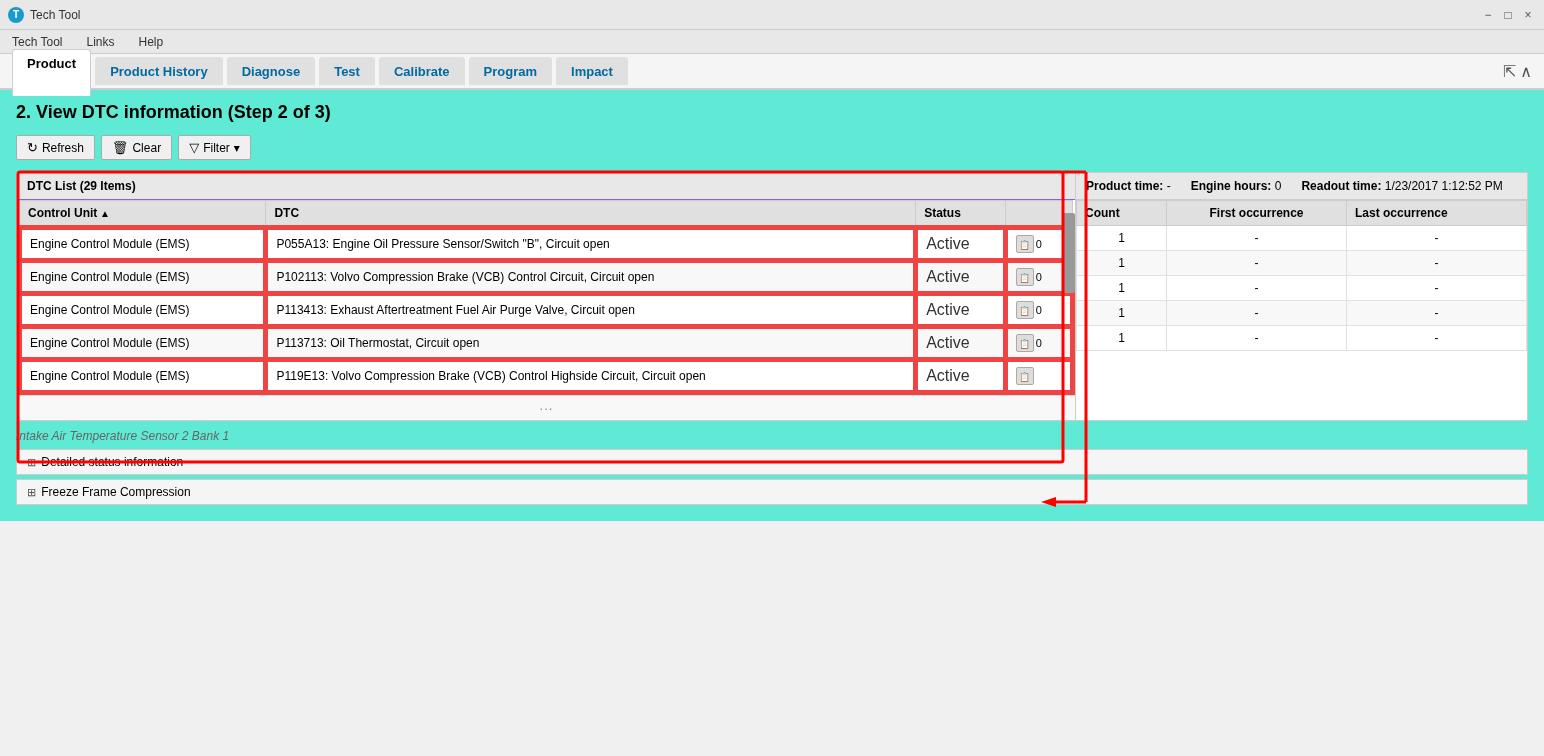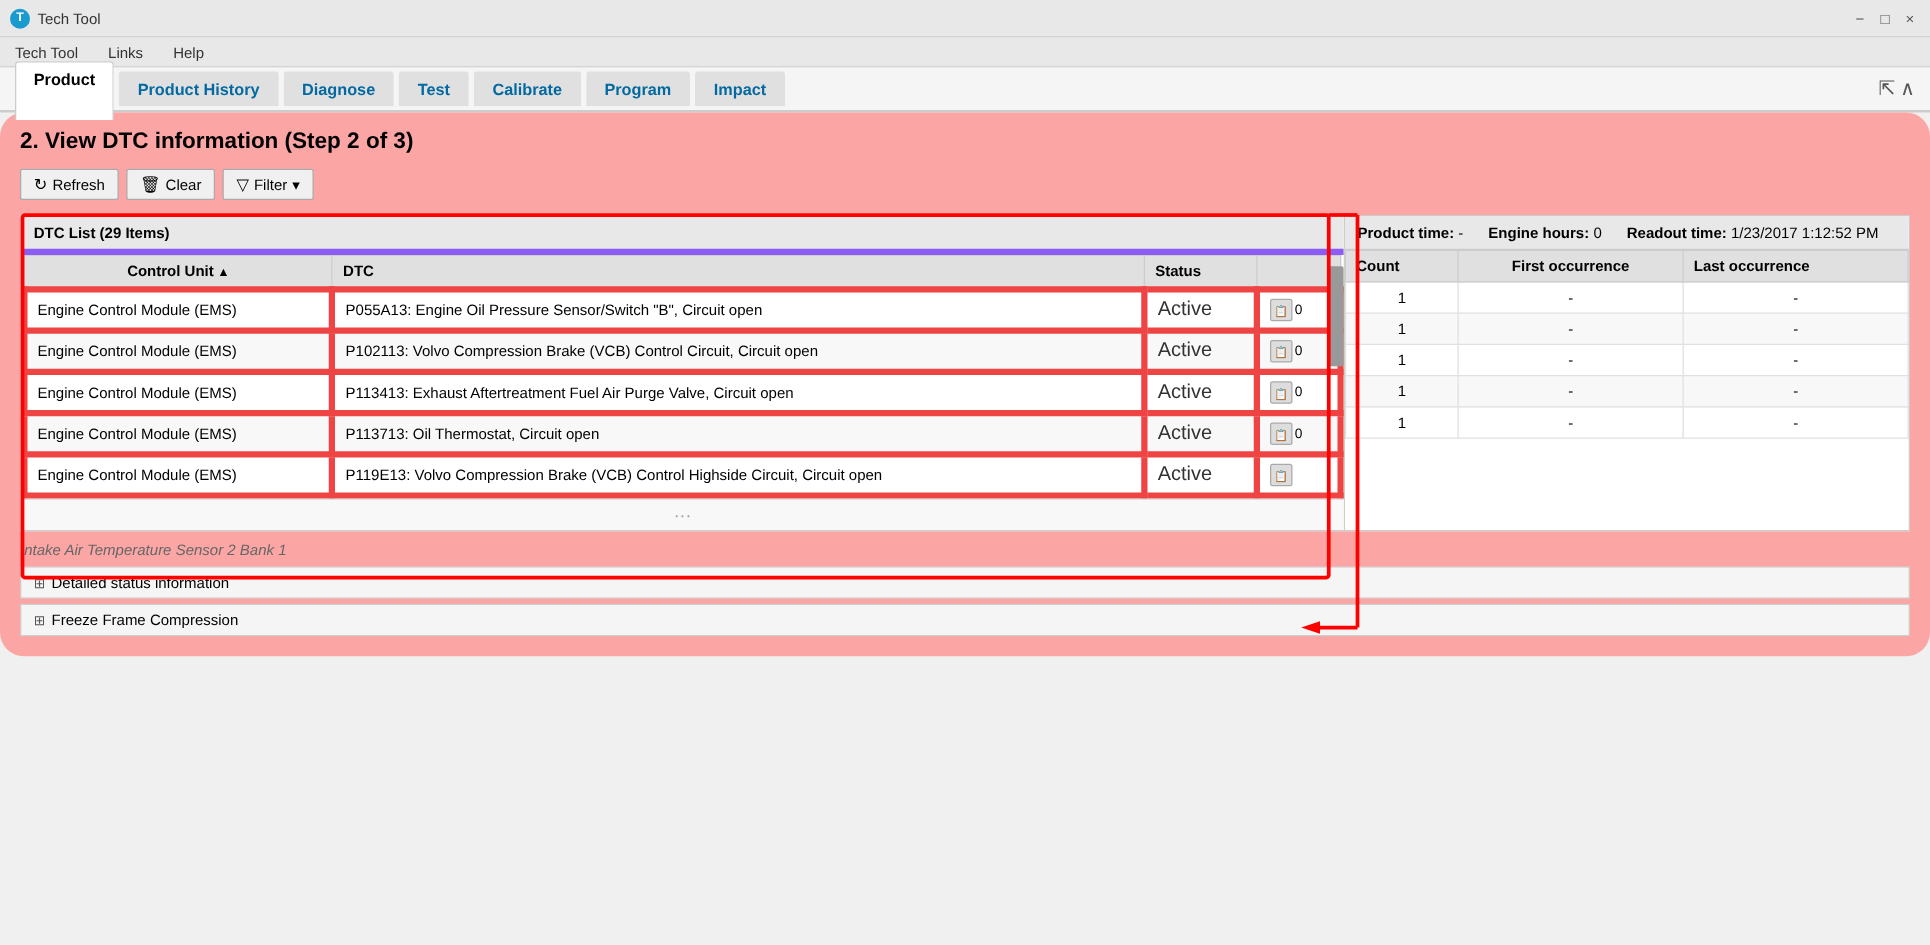--- a/index.html
+++ b/index.html
@@ -110,22 +110,21 @@
     .nav-right {
       margin-left: auto;
       display: flex;
       align-items: center;
       gap: 4px;
     }
 
     
     .page-content {
       padding: 12px 16px;
-      background: #fca5a5;
-      border-radius: 19px;
+      background: #5eead4;
     }
 
     .page-title {
       font-size: 18px;
       font-weight: bold;
       color: #000;
       margin-bottom: 12px;
     }
 
     
@@ -162,39 +161,38 @@
       border: 1px solid #ccc;
       background: #fff;
       position: relative;
     }
 
     .dtc-panel-header {
       background: #e8e8e8;
       padding: 6px 10px;
       font-size: 12px;
       font-weight: bold;
-      border-bottom: 5px solid #8b5cf6;
+      border-bottom: 1px solid #8b5cf6;
     }
 
     .dtc-table {
       width: 100%;
       border-collapse: collapse;
     }
 
     .dtc-table th {
       background: #e0e0e0;
       border: 1px solid #ccc;
       padding: 5px 8px;
       text-align: left;
       font-size: 12px;
       font-weight: bold;
     }
     .dtc-table th.sortable {
       cursor: pointer;
-      text-align: center;
     }
     .dtc-table th.sortable::after {
       content: ' ▲';
       font-size: 10px;
     }
 
     .dtc-table td {
       border: 5px solid #ef4444;
       padding: 5px 8px;
       font-size: 12px;

